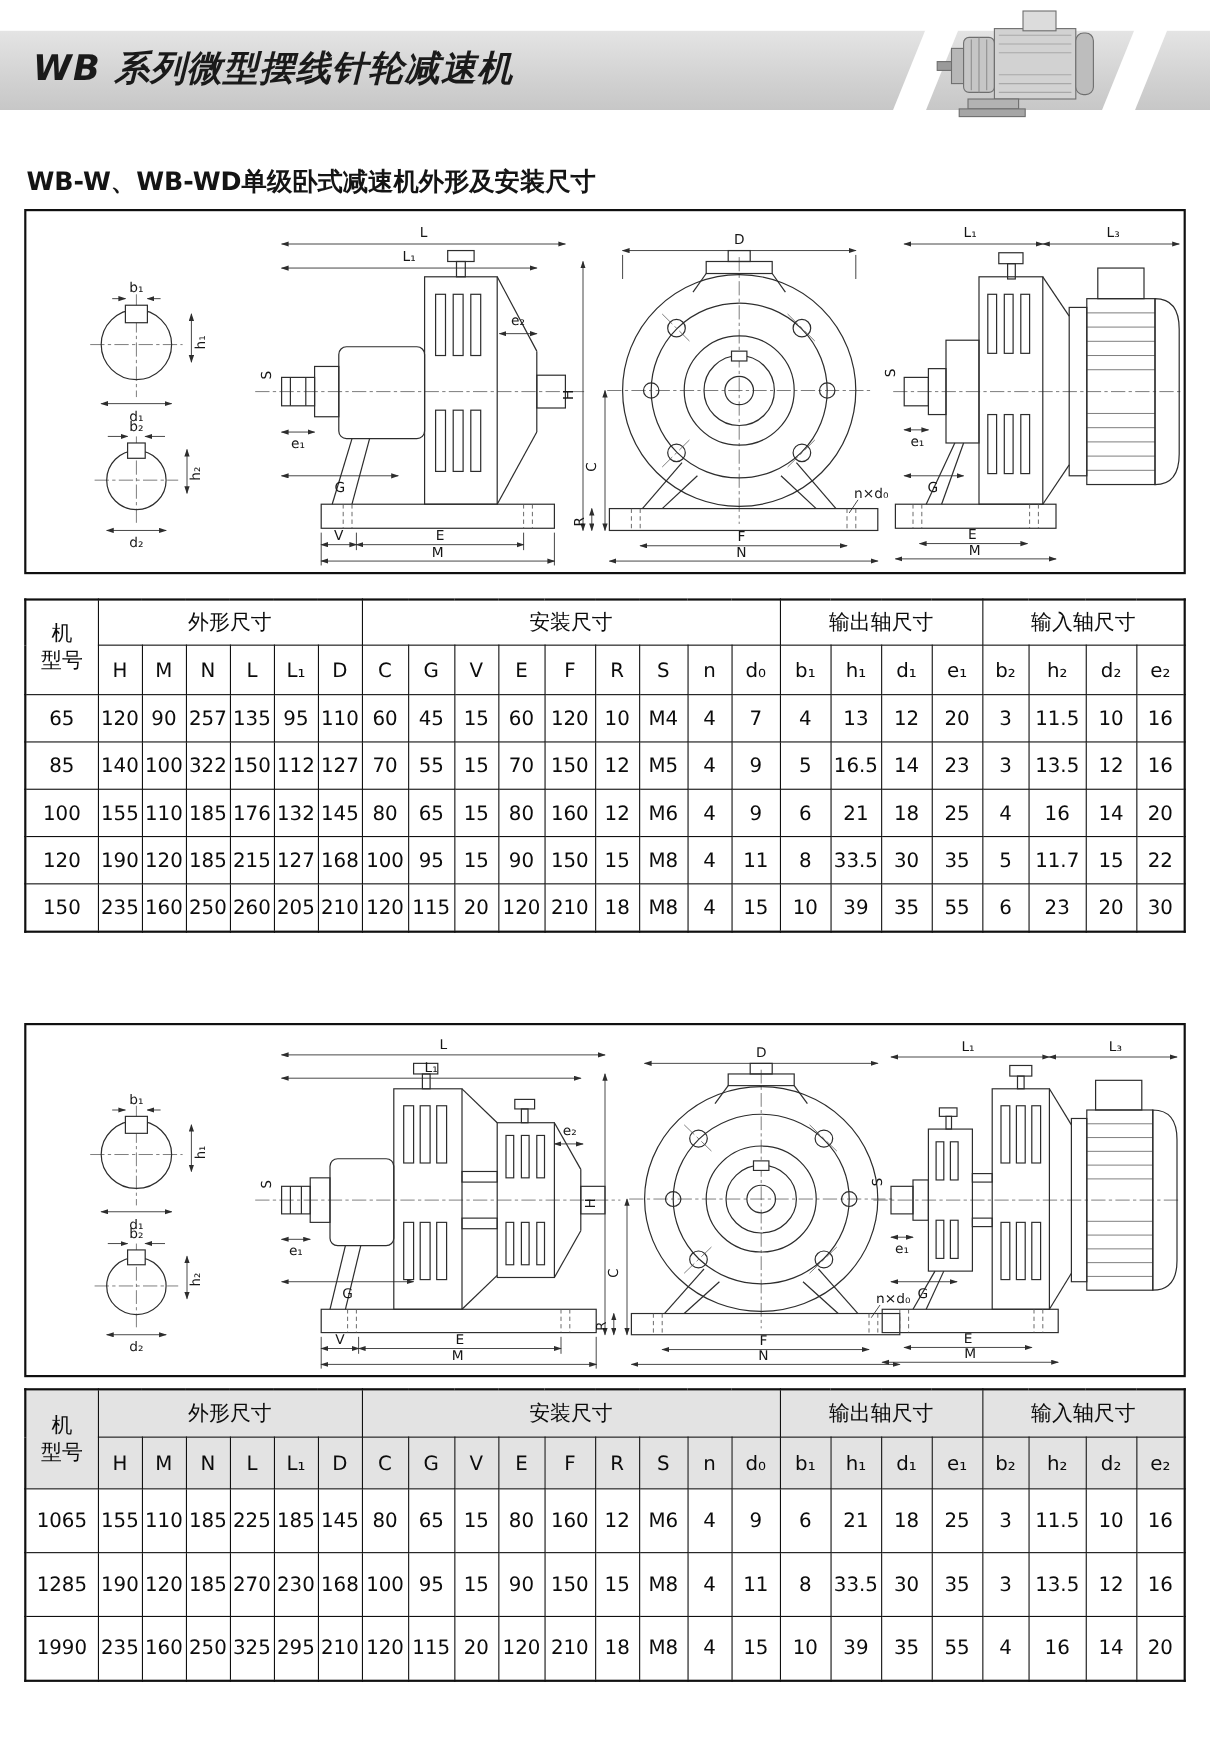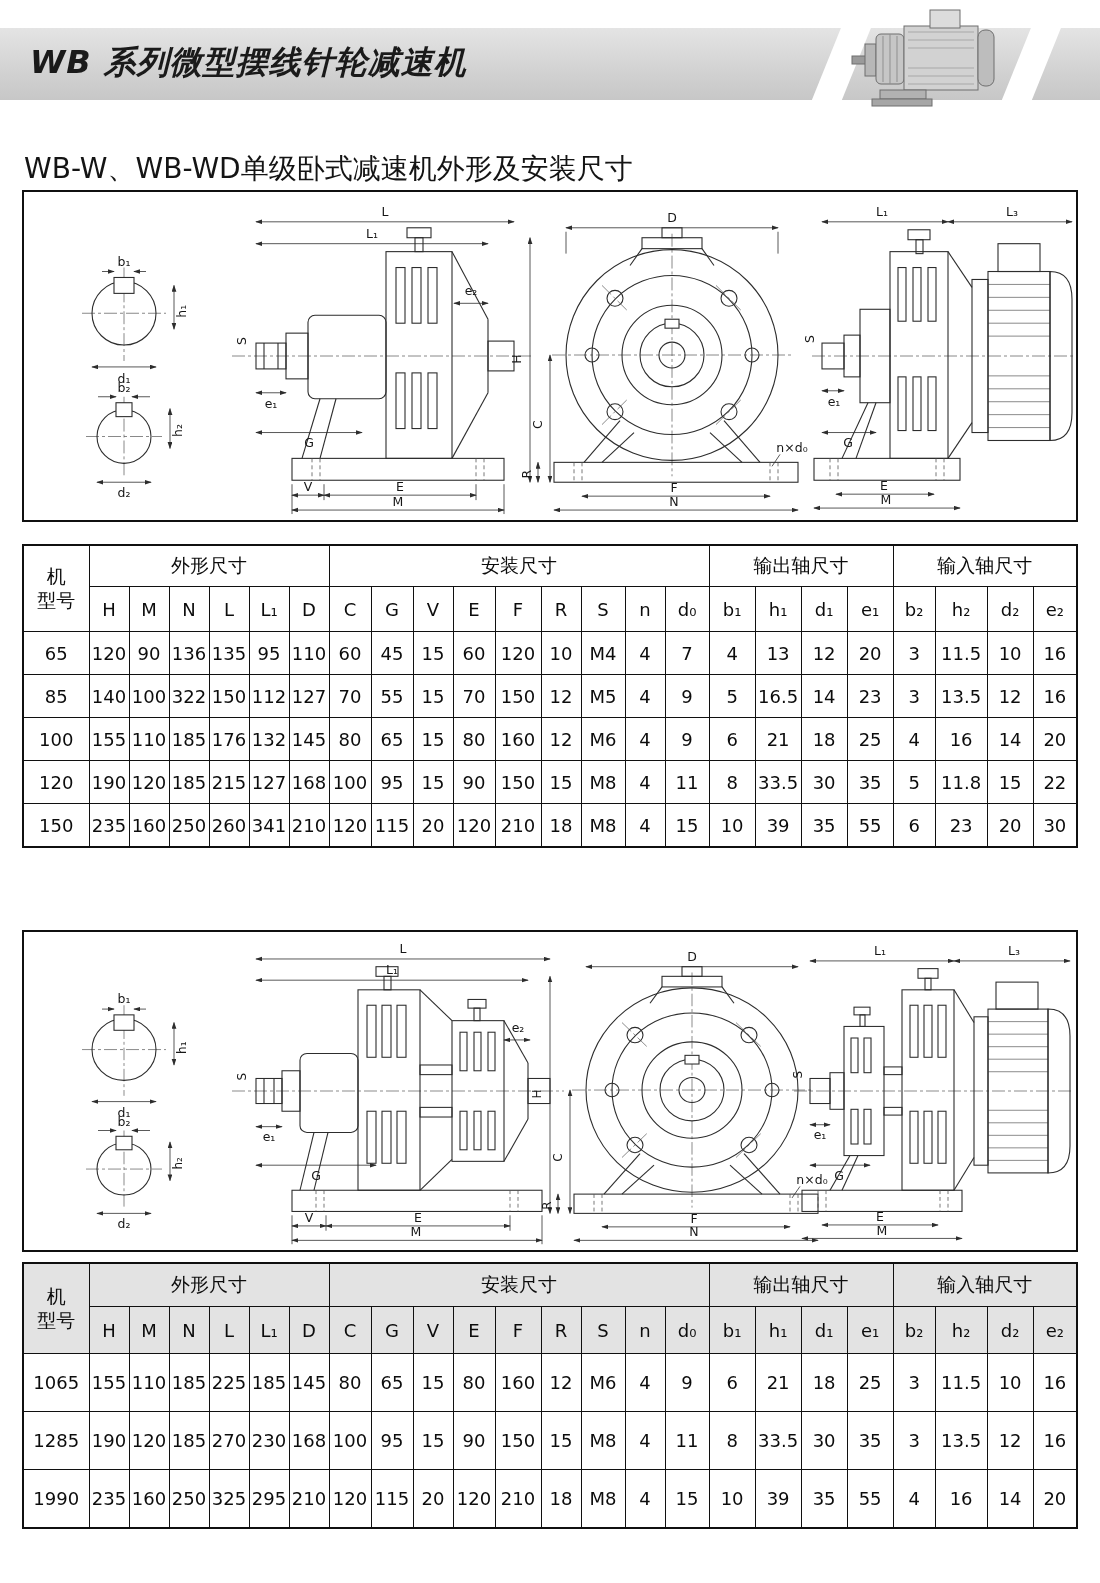--- a/index.html
+++ b/index.html
@@ -9,21 +9,21 @@
   
   .band{position:absolute;left:0;top:28px;width:1100px;height:72px;
         background:linear-gradient(180deg,#e4e4e4 0%,#d2d2d2 60%,#c7c7c7 100%);}
   .band .slash{position:absolute;top:-3px;width:30px;height:80px;background:#fff;transform:skewX(-22deg);}
   .slash-1{left:826px;} .slash-2{left:1016px;}
   .band-title{position:absolute;left:30px;top:13px;font-size:32px;font-weight:bold;font-style:italic;
         color:#1a1a1a;letter-spacing:1px;white-space:nowrap;z-index:2;}
   .motor-art{position:absolute;left:850px;top:6px;width:162px;height:106px;z-index:3;}
 
   
-  .sec-title{position:absolute;left:24px;font-size:28px;color:#141414;font-weight:normal;white-space:nowrap;}
+  .sec-title{position:absolute;left:24px;font-size:23px;color:#141414;font-weight:bold;white-space:nowrap;}
   .sec-1{top:150px;} .sec-2{top:891px;}
 
   
   .draw-box{position:absolute;left:22px;width:1052px;border:2px solid #101010;background:#fff;}
   .box-1{top:190px;height:328px;} .box-2{top:930px;height:318px;}
   .draw-box svg{display:block;width:100%;height:100%;}
   .ln{stroke:#2d2d2d;stroke-width:1.1;fill:none;}
   .fin{stroke:#3a3a3a;stroke-width:.6;fill:none;}
   .cl{stroke:#555;stroke-width:.7;fill:none;stroke-dasharray:13 3 3 3;}
   .dsh{stroke:#555;stroke-width:.8;fill:none;stroke-dasharray:4 3;}
@@ -330,21 +330,21 @@
           <th>h₂</th>
           <th>d₂</th>
           <th>e₂</th>
         </tr>
     </thead>
     <tbody>
         <tr>
           <td>65</td>
           <td>120</td>
           <td>90</td>
-          <td>136</td>
+          <td>257</td>
           <td>135</td>
           <td>95</td>
           <td>110</td>
           <td>60</td>
           <td>45</td>
           <td>15</td>
           <td>60</td>
           <td>120</td>
           <td>10</td>
           <td>M4</td>
@@ -426,31 +426,31 @@
           <td>150</td>
           <td>15</td>
           <td>M8</td>
           <td>4</td>
           <td>11</td>
           <td>8</td>
           <td>33.5</td>
           <td>30</td>
           <td>35</td>
           <td>5</td>
-          <td>11.8</td>
+          <td>11.7</td>
           <td>15</td>
           <td>22</td>
         </tr>
         <tr>
           <td>150</td>
           <td>235</td>
           <td>160</td>
           <td>250</td>
           <td>260</td>
-          <td>341</td>
+          <td>205</td>
           <td>210</td>
           <td>120</td>
           <td>115</td>
           <td>20</td>
           <td>120</td>
           <td>210</td>
           <td>18</td>
           <td>M8</td>
           <td>4</td>
           <td>15</td>

